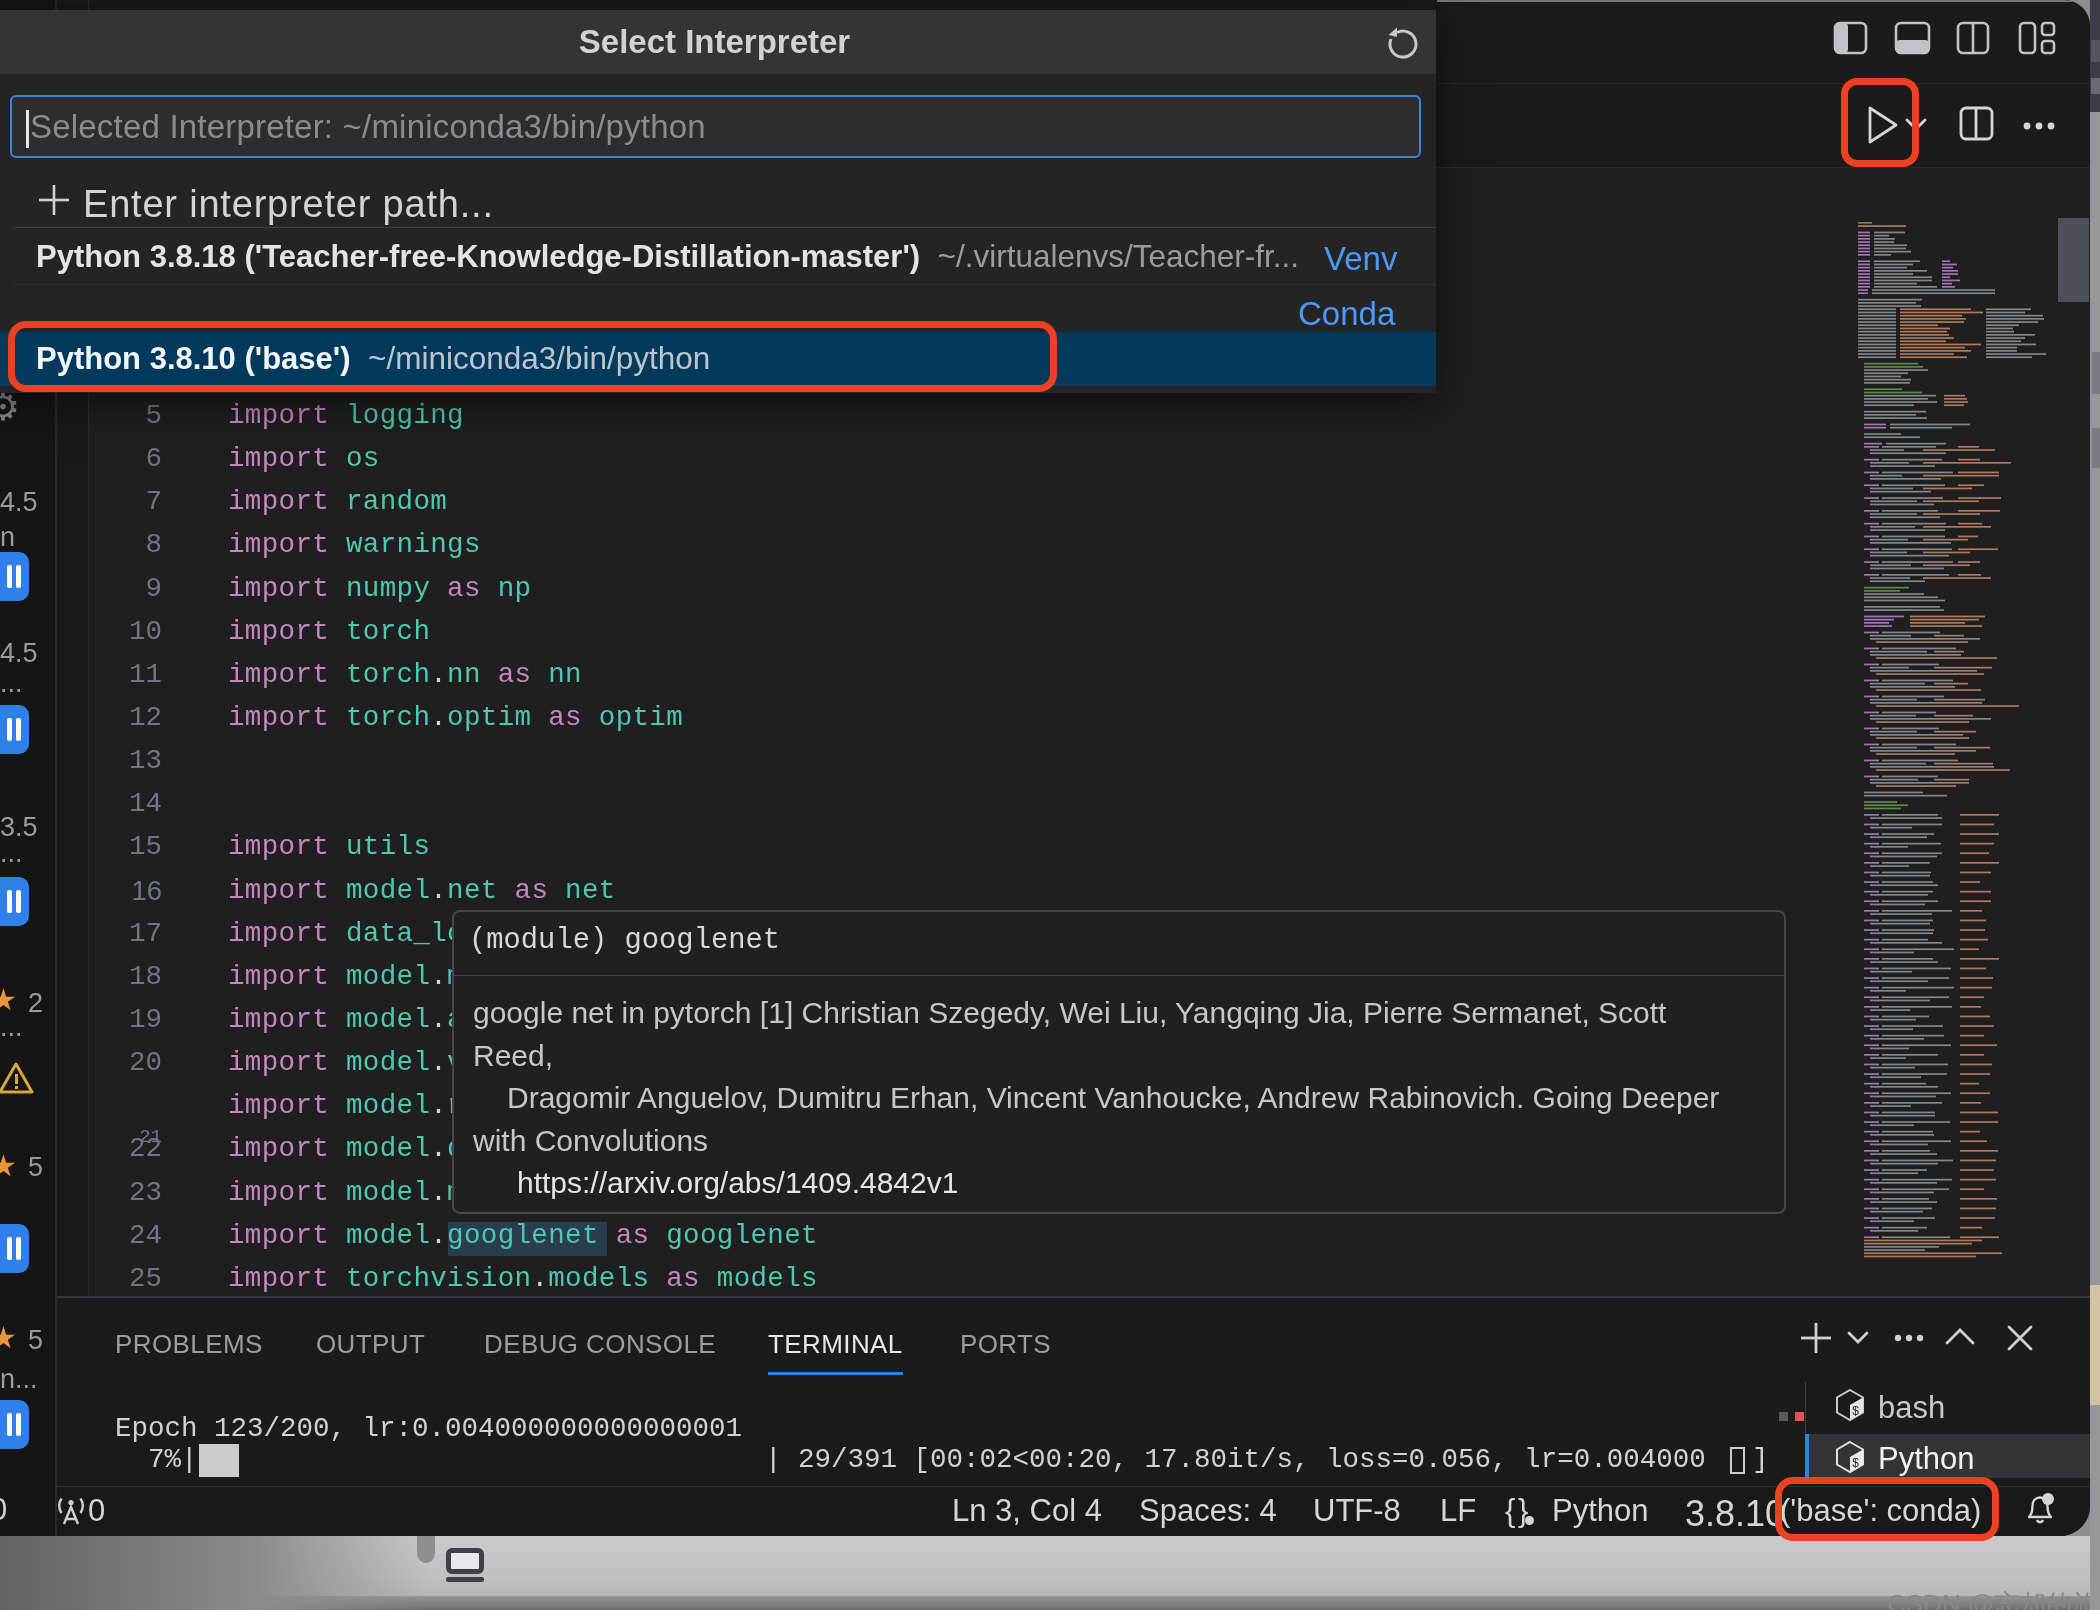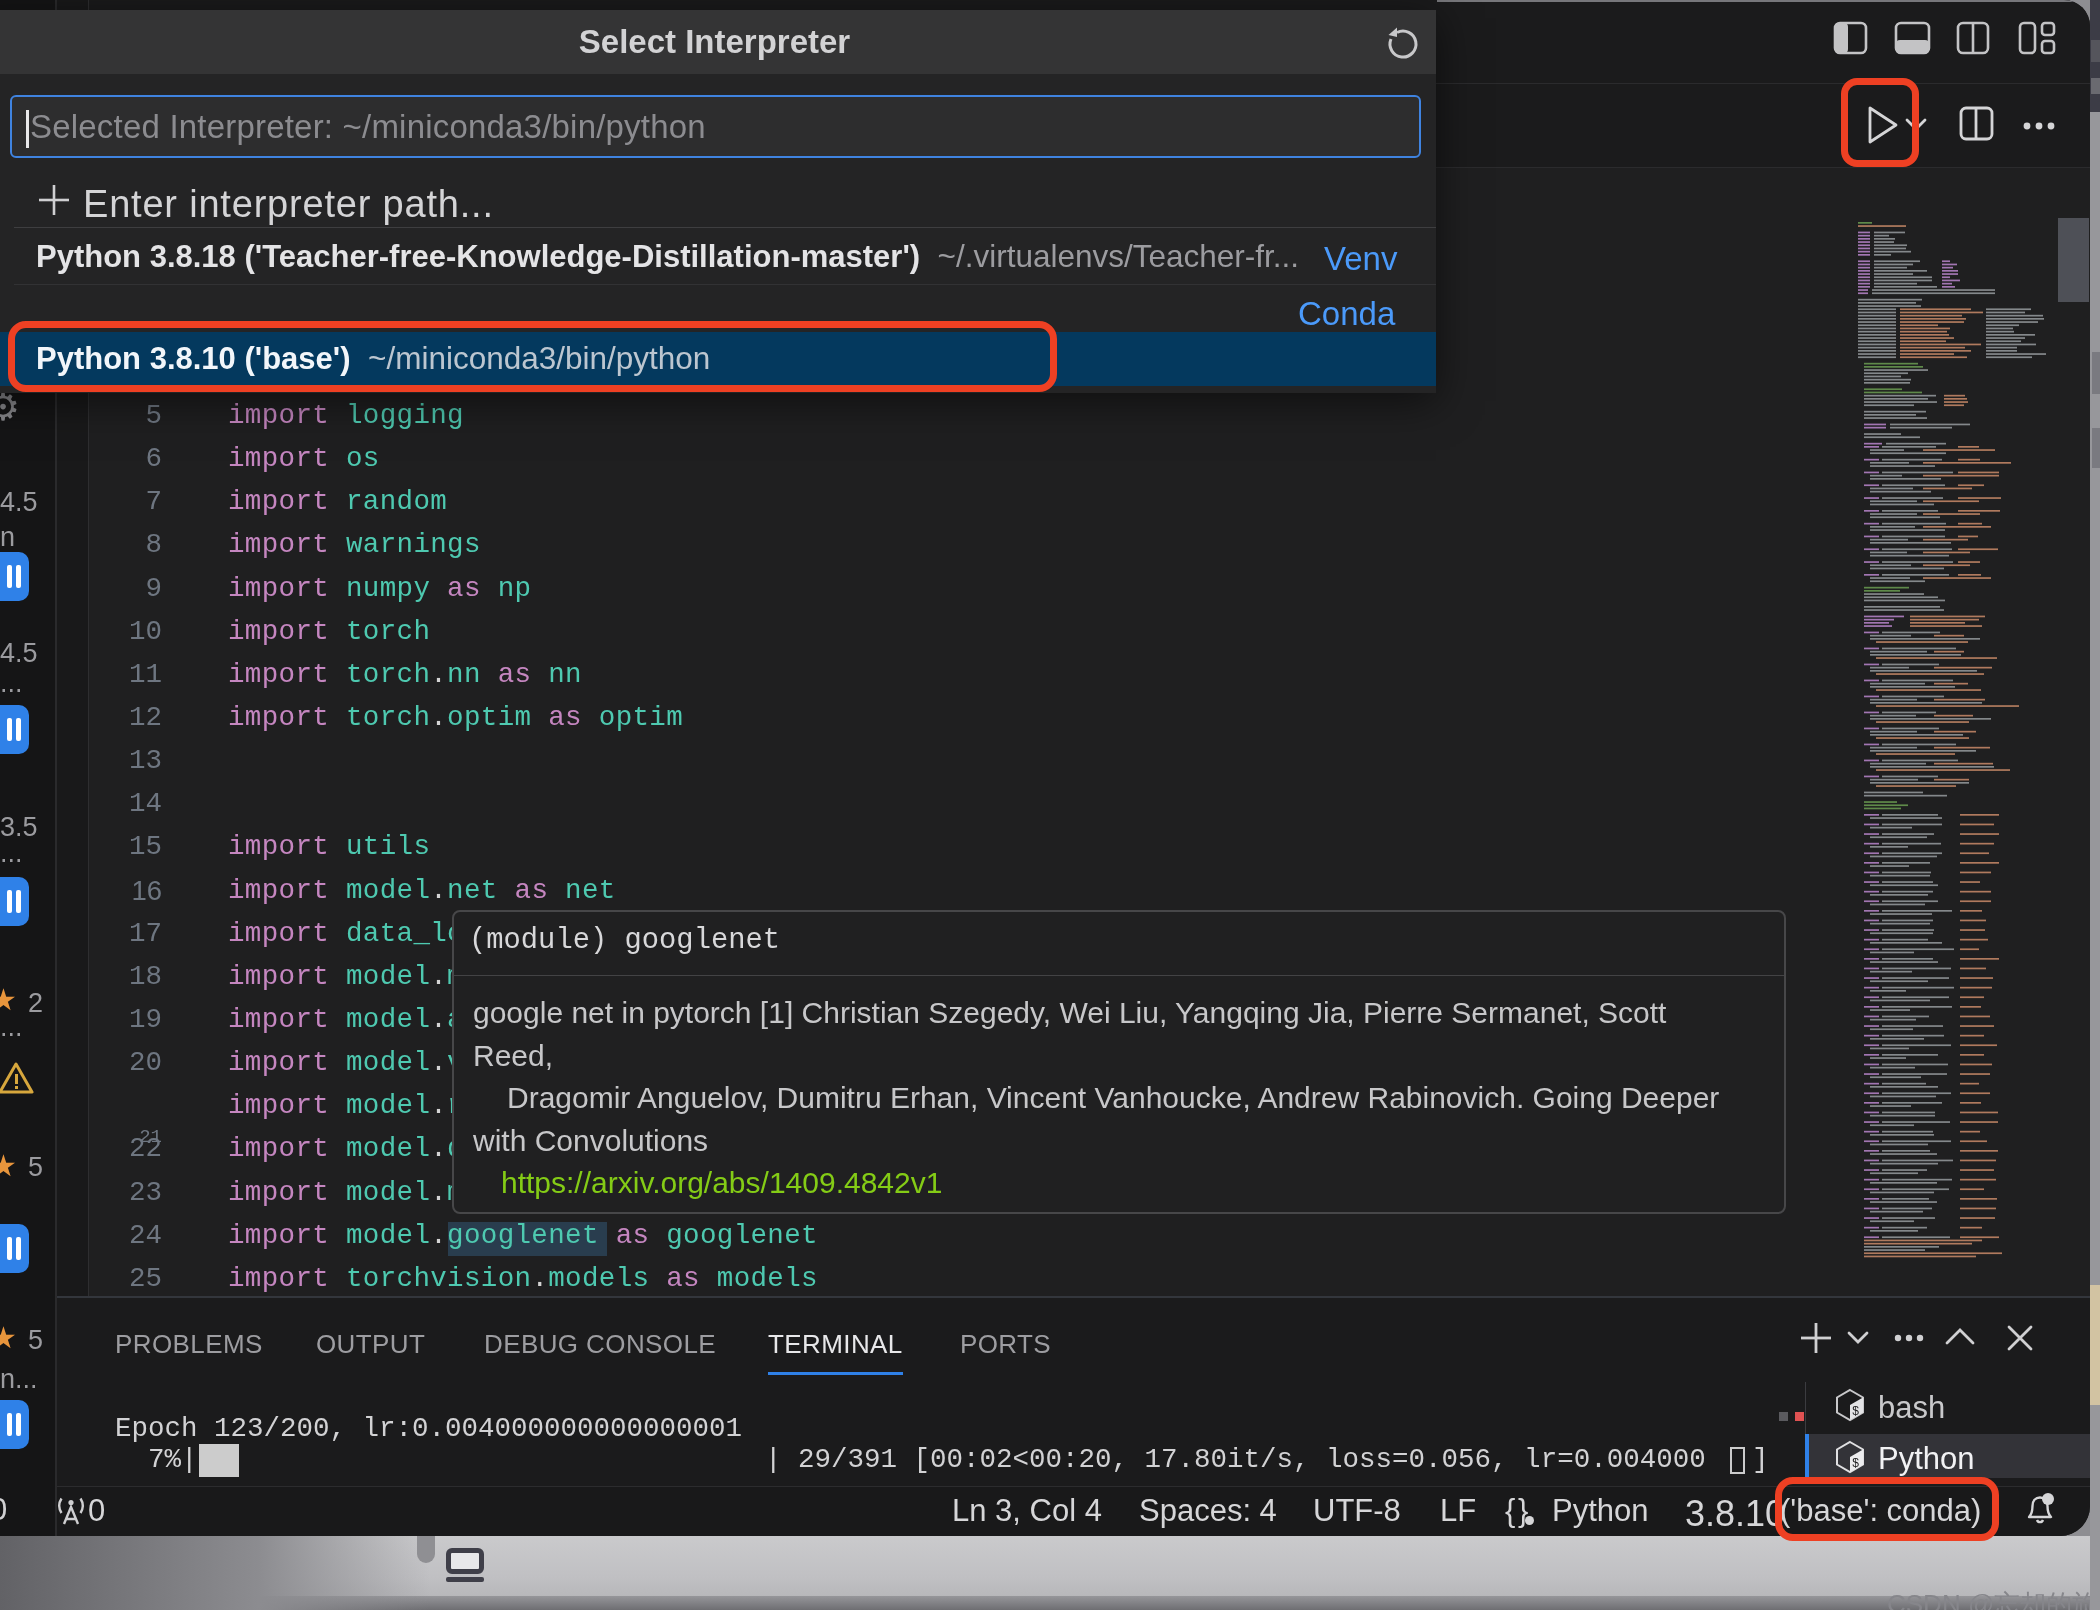--- a/index.html
+++ b/index.html
@@ -708,21 +708,21 @@
 
 <div class="abs" style="left:452px;top:910px;width:1334px;height:304px;background:#202021;
      border:2px solid #474749;border-radius:8px">
   <div class="abs mono" style="left:15px;top:12px;font-size:28.8px;color:#d8d8da;white-space:pre">(module) googlenet</div>
   <div class="abs" style="left:0;top:63px;width:1330px;height:1px;background:#434345"></div>
   <div class="abs" style="left:19px;top:80px;width:1295px;font-size:30px;line-height:42.5px;color:#c7c7c9">
     google net in pytorch [1] Christian Szegedy, Wei Liu, Yangqing Jia, Pierre Sermanet, Scott<br>
     Reed,<br>
     <span style="margin-left:34px">Dragomir Anguelov, Dumitru Erhan, Vincent Vanhoucke, Andrew Rabinovich. Going Deeper</span><br>
     with Convolutions<br>
-    <span style="margin-left:28px;color:#84cc16">https://arxiv.org/abs/1409.4842v1</span>
+    <span style="margin-left:44px;color:#e5e5e5">https://arxiv.org/abs/1409.4842v1</span>
   </div>
 </div>
 
 <div class="abs" style="left:-40px;top:10px;width:1476px;height:383px;background:#242425;
      box-shadow:0 8px 40px rgba(0,0,0,0.55)">
   <div class="abs" style="left:0;top:0;width:1476px;height:64px;background:#343435"></div>
   <div class="abs" style="left:0;top:0;width:1476px;height:64px;text-align:center;line-height:64px;padding-left:33px;
        font-size:33px;font-weight:600;color:#d2d2d4">Select Interpreter</div>
 
   <svg class="abs" style="left:1424px;top:17px" width="36" height="36" viewBox="0 0 36 36">

